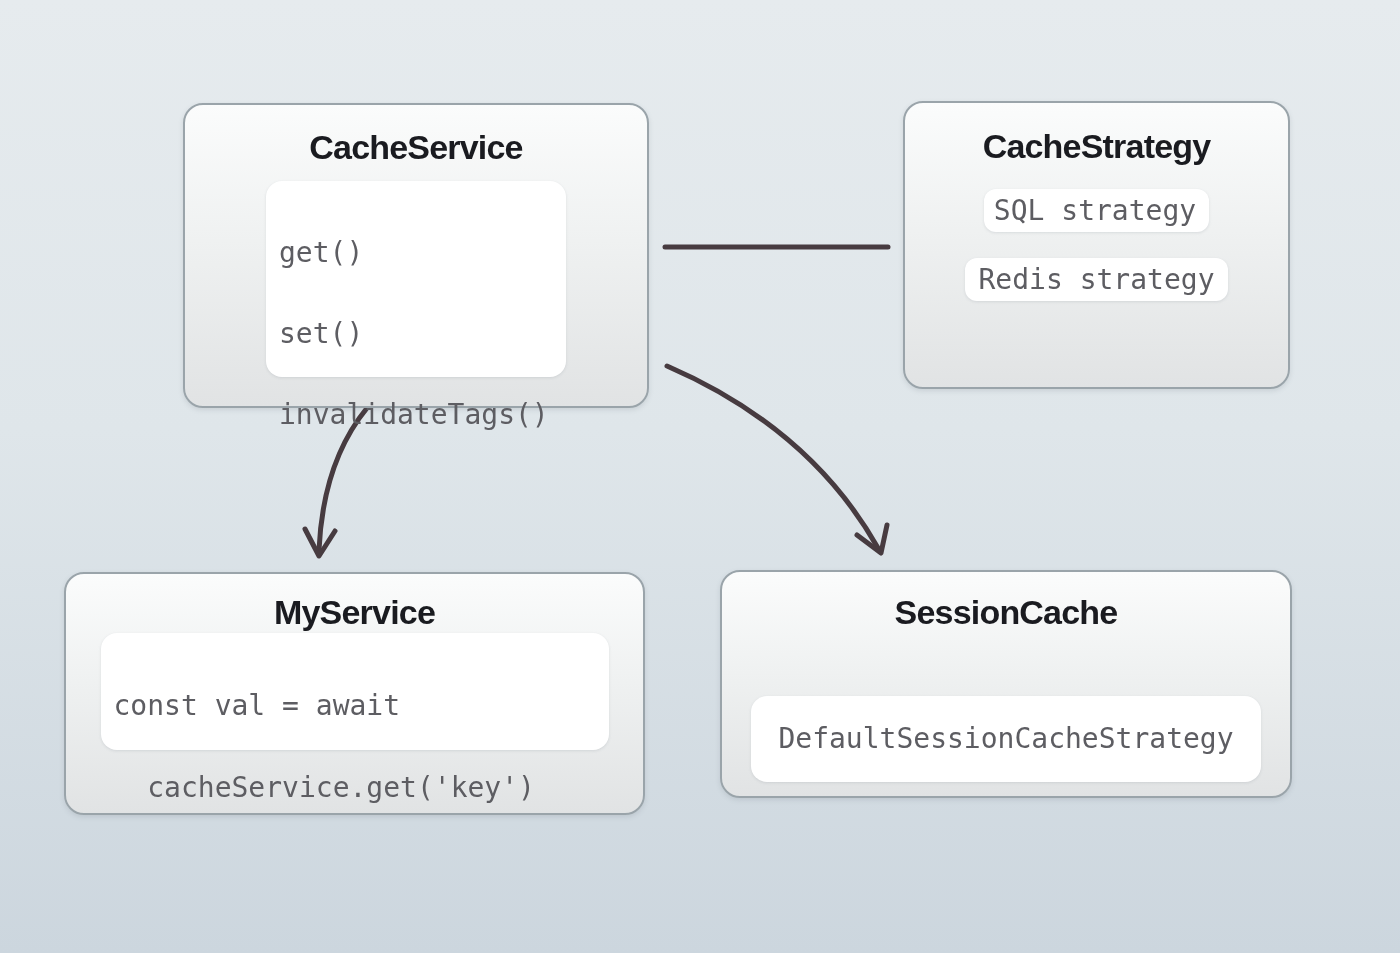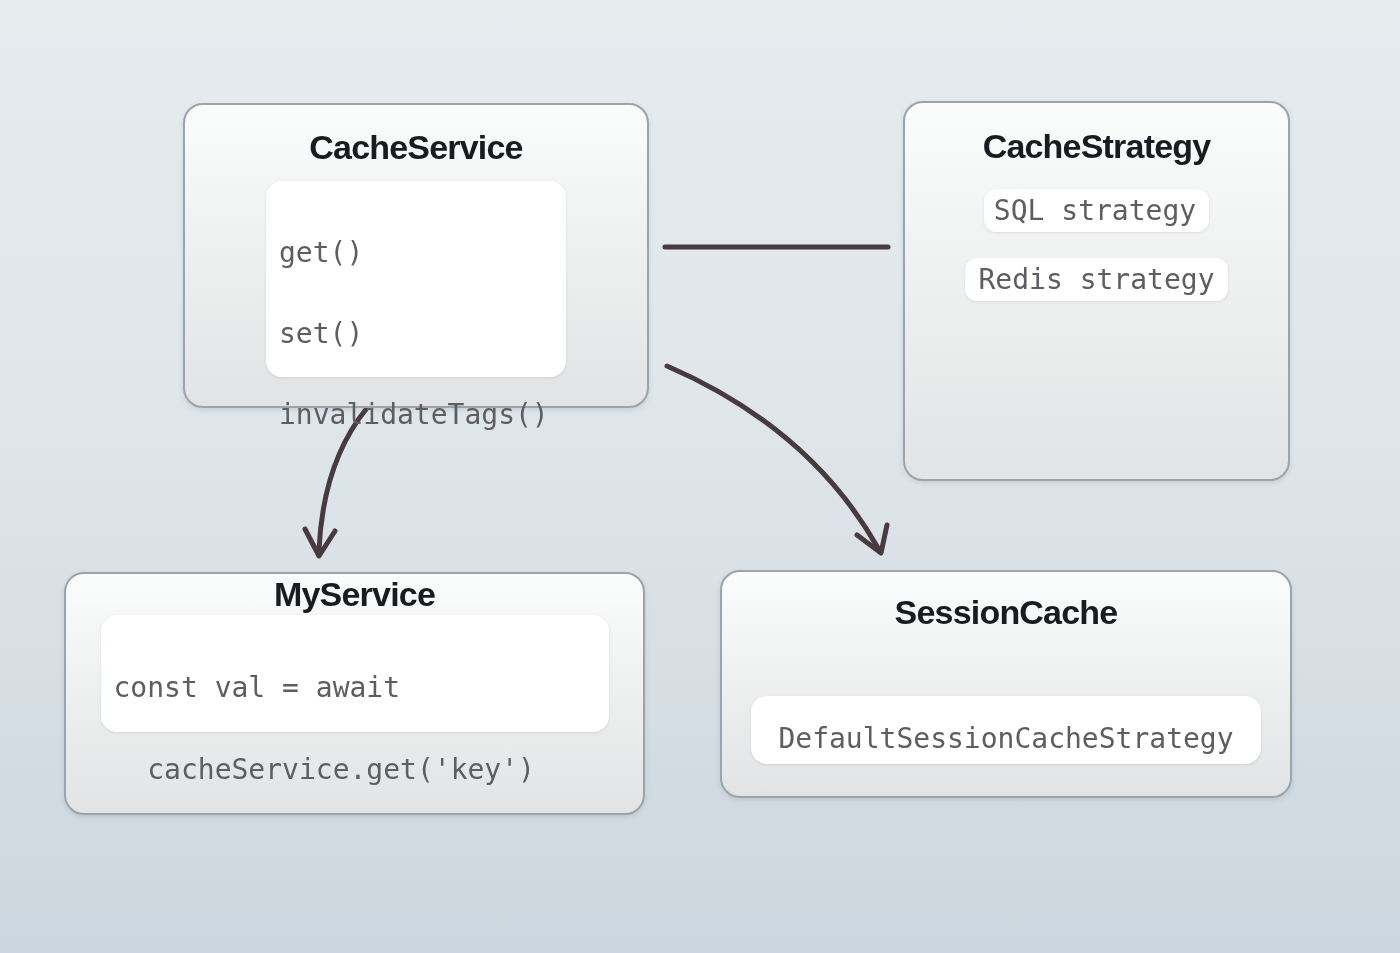--- a/index.html
+++ b/index.html
@@ -65,56 +65,56 @@
   #node-cache-service { left: 183px; top: 103px; width: 466px; height: 305px; }
   #node-cache-service .node-title { margin-top: 22px; }
   #node-cache-service .code-card {
     margin-top: 13px;
     width: 300px;
     height: 196px;
     padding: 12px 0 0 13px;
   }
 
   
-  #node-cache-strategy { left: 903px; top: 101px; width: 387px; height: 380px; }
+  #node-cache-strategy { left: 903px; top: 101px; width: 387px; height: 288px; }
   #node-cache-strategy .node-title { margin-top: 23px; }
   .strategy-pill {
     margin-top: 26px;
     height: 43px;
     line-height: 43px;
     padding: 0 13px;
     background: #ffffff;
     border-radius: 12px;
     box-shadow: 0 1px 3px rgba(130, 142, 152, 0.22);
     font-family: "DejaVu Sans Mono", monospace;
     font-size: 28px;
     color: var(--code-color, #5d5d62);
     white-space: pre;
   }
   .strategy-pill:first-of-type { margin-top: 22px; padding-left: 10px; }
 
   
   #node-my-service { left: 64px; top: 572px; width: 581px; height: 243px; }
-  #node-my-service .node-title { }
+  #node-my-service .node-title { margin-top: 18px; }
   #node-my-service .code-card {
     width: 508px;
     height: 117px;
     padding: 13px 0 0 13px;
   }
   #node-my-service .code-line { line-height: 44px; }
 
   
   #node-session-cache { left: 720px; top: 570px; width: 572px; height: 228px; gap: 36px; }
   #node-session-cache .node-title { margin-top: 20px; }
   #node-session-cache .code-card {
     margin-top: 27px;
     width: 510px;
-    height: 68px;
+    height: 86px;
     display: flex;
-    align-items: flex-start;
+    align-items: flex-end;
     justify-content: center;
   }
   #node-session-cache .code-line { line-height: 86px; }
 </style>
 </head>
 <body>
 
 <div class="canvas" style="--bg-top: #e6ebee; --bg-bottom: #ccd6de; --node-border: #9aa4aa; --title-color: #1a1b20; --code-color: #5d5d62;">
 
   <svg class="connections" width="1400" height="953" viewBox="0 0 1400 953" style="stroke: rgb(71, 59, 64);">

